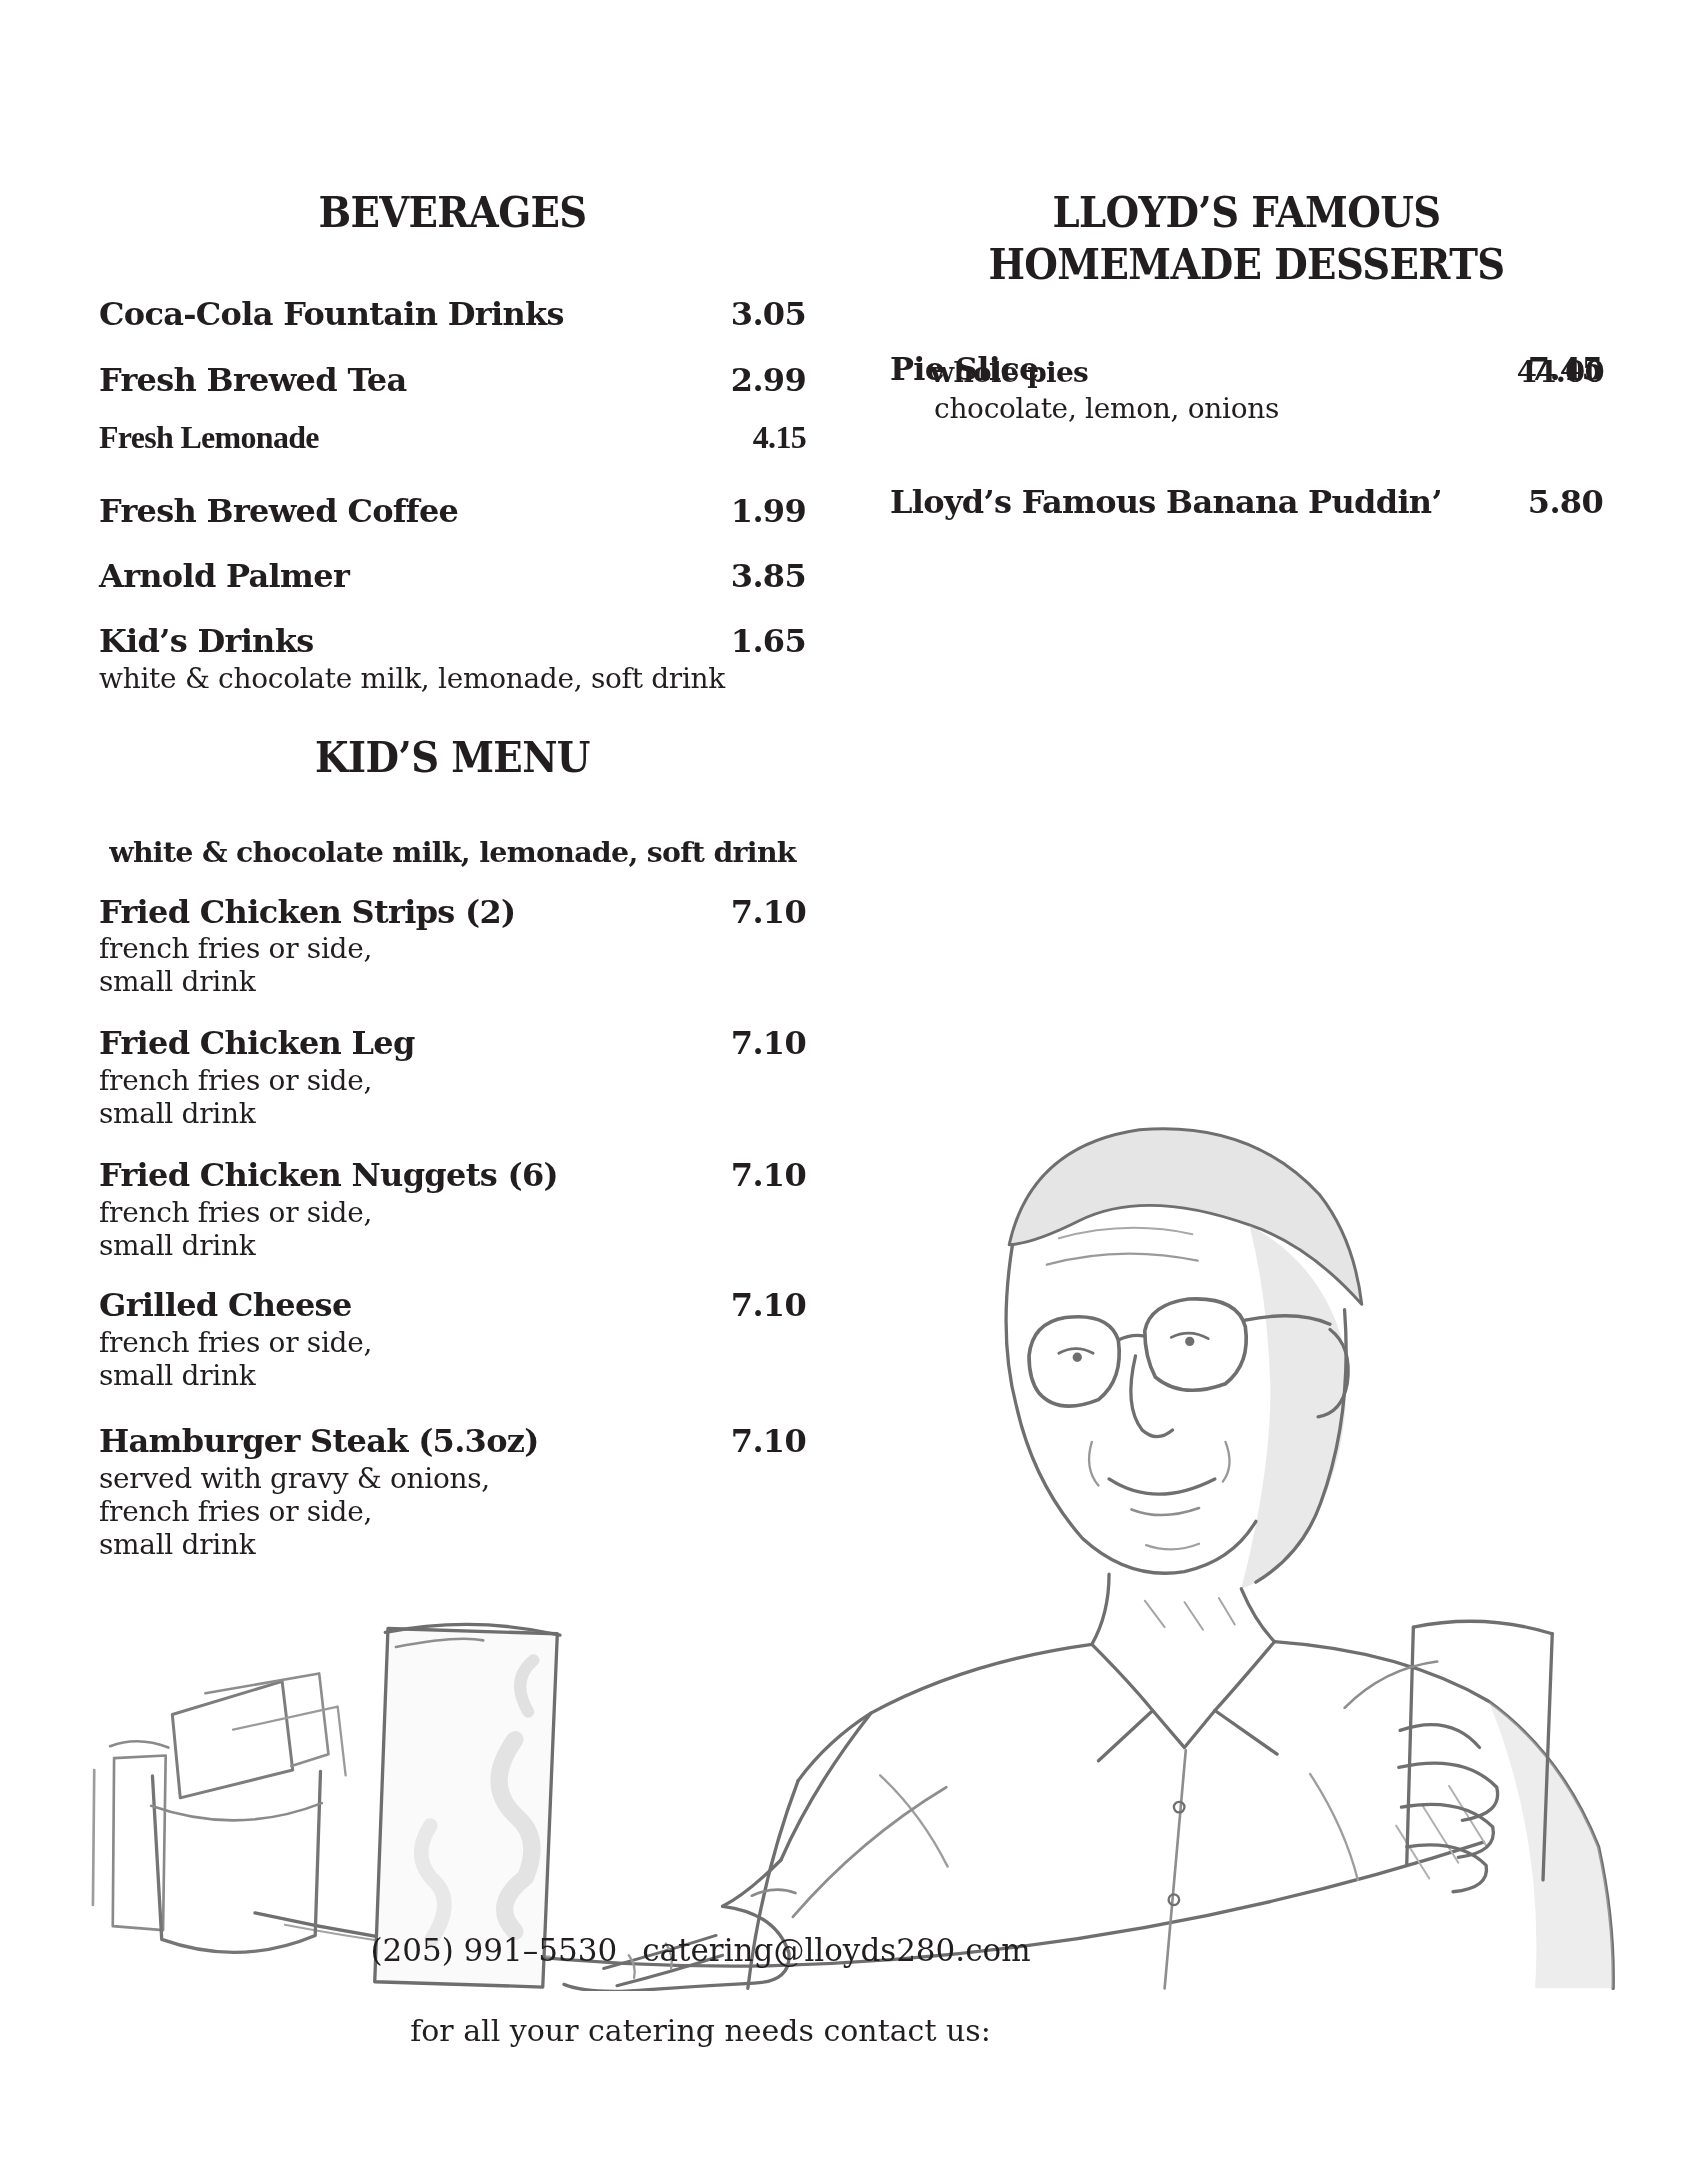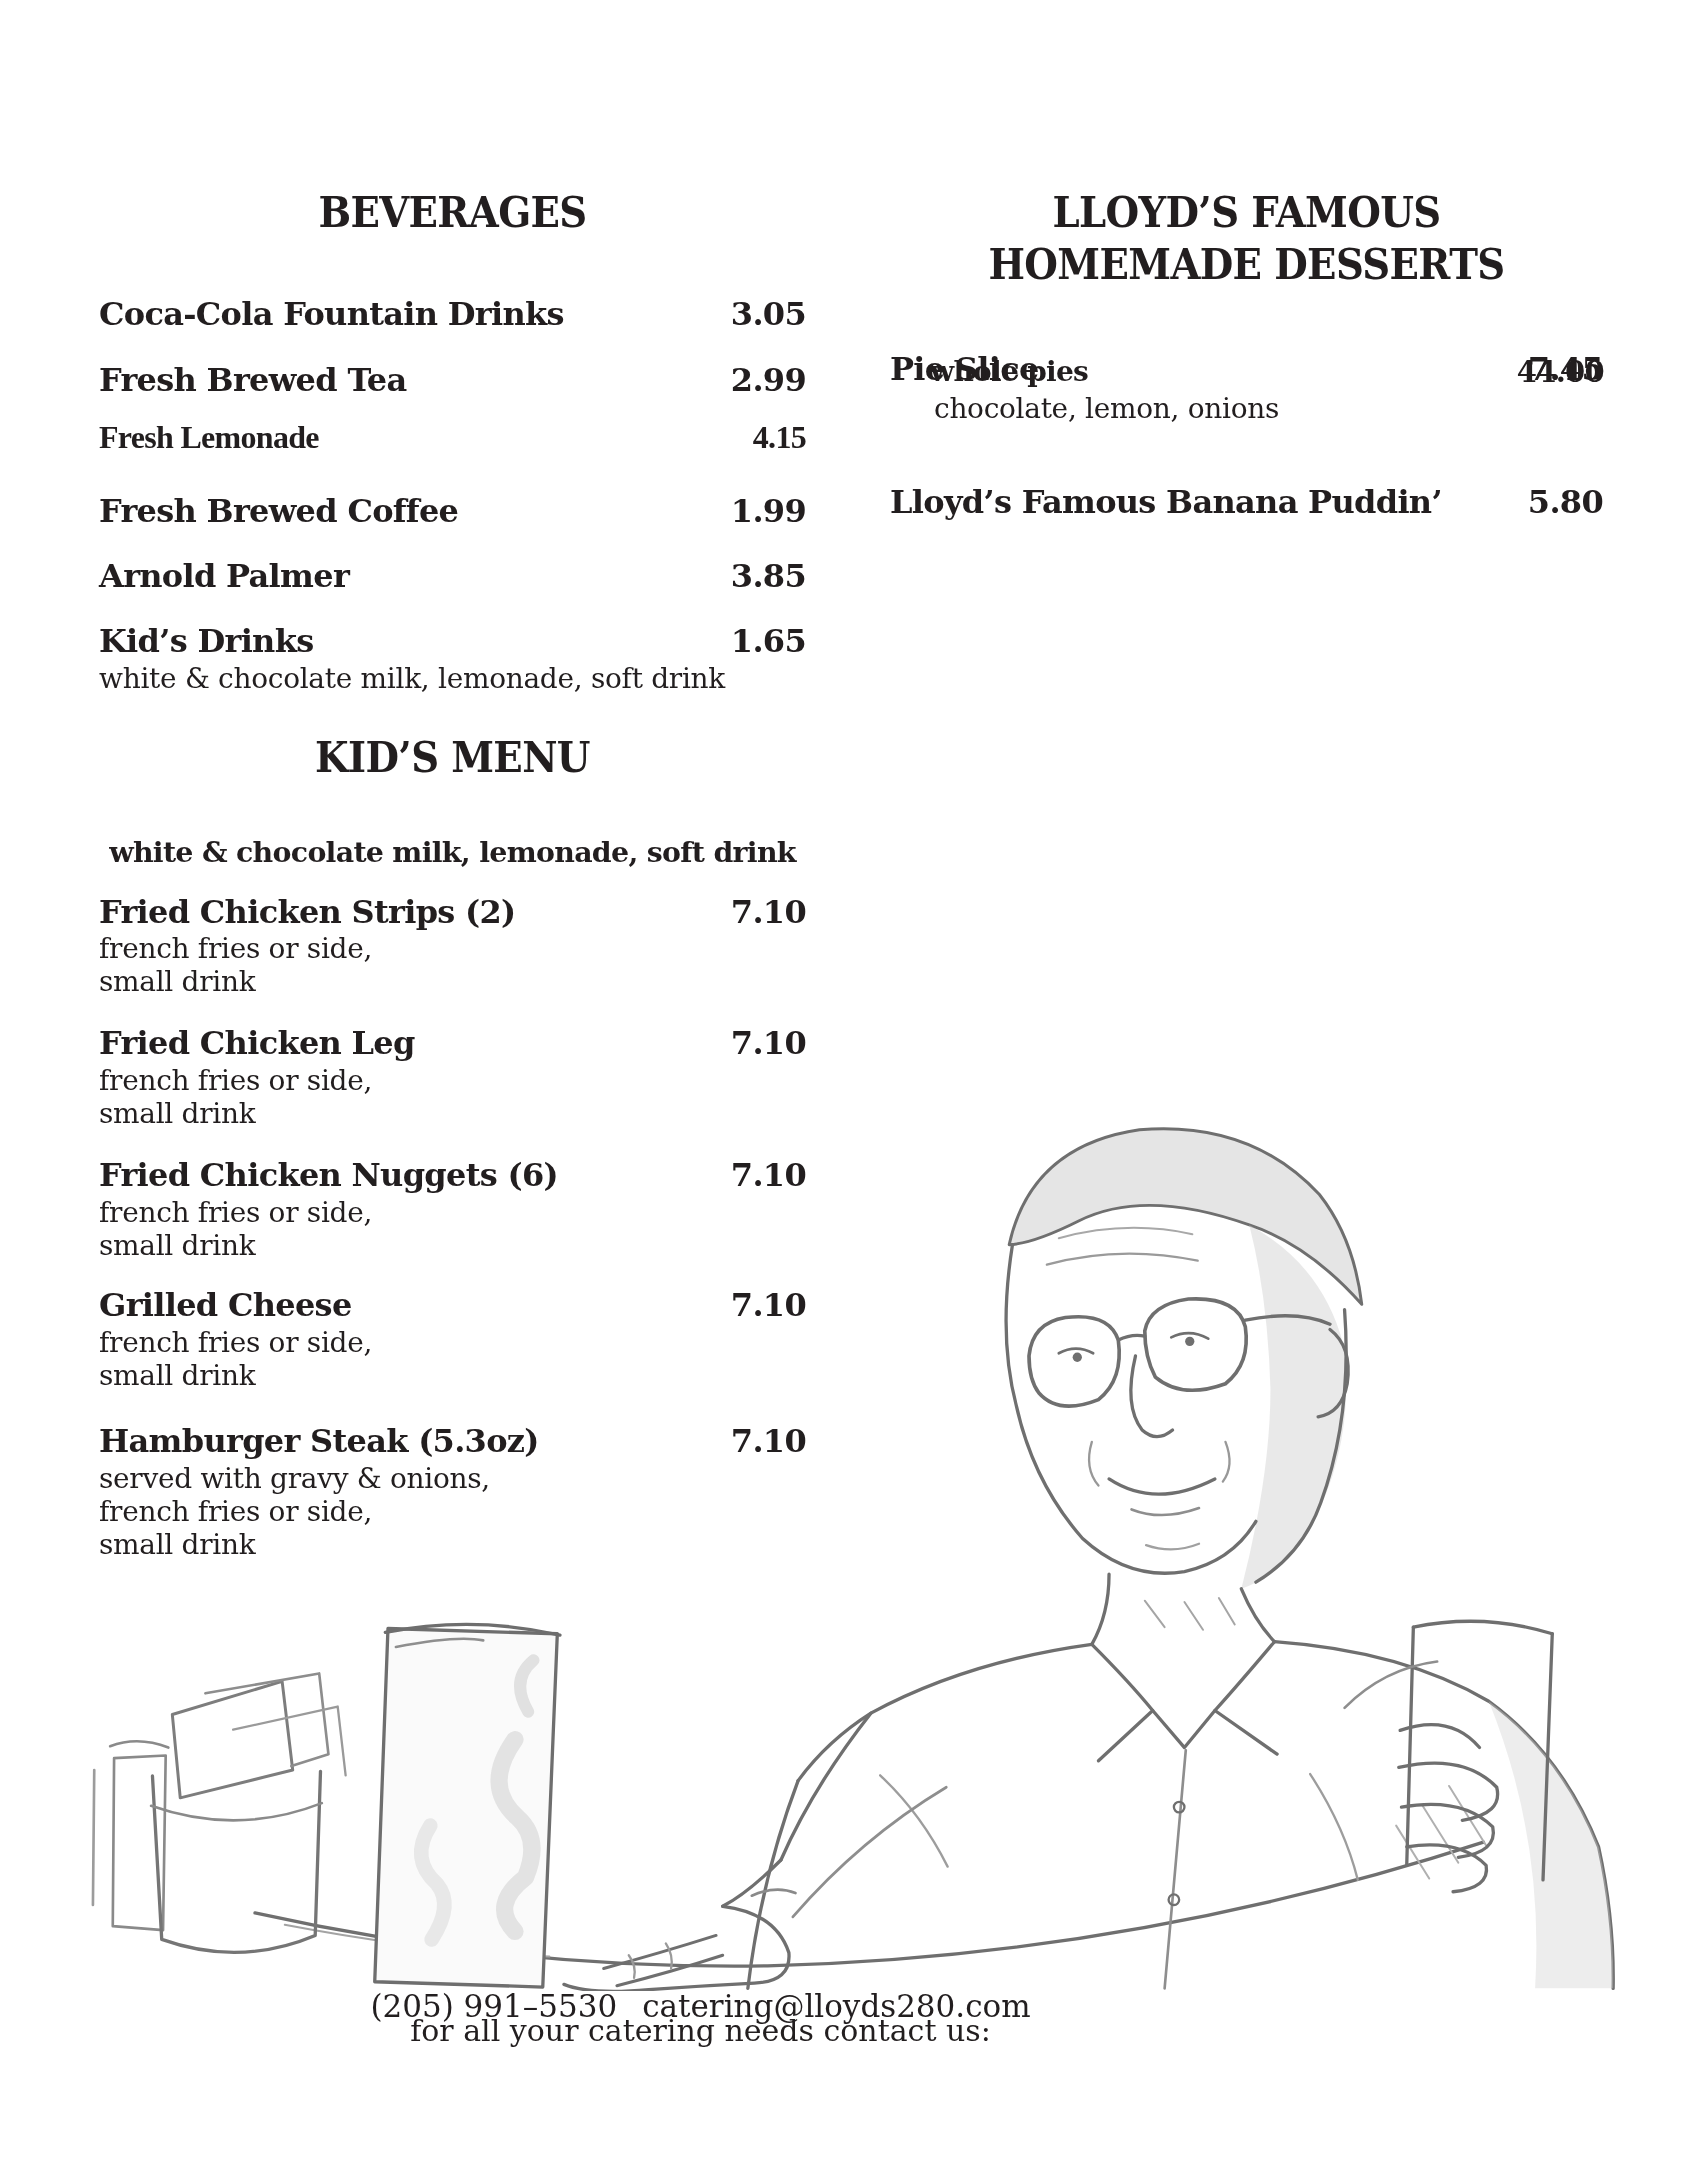--- a/index.html
+++ b/index.html
@@ -9,21 +9,21 @@
   }
   .page{position:absolute;inset:0;background:#ffffff;}
 
   
   .sec-title{
     position:absolute;font-weight:700;font-size:42px;line-height:52px;
     letter-spacing:-0.7px;text-align:center;transform:scaleX(0.92);transform-origin:center top;
     white-space:nowrap;
   }
   .item-row{
-    position:absolute;display:flex;justify-content:space-between;align-items:flex-start;
+    position:absolute;display:flex;justify-content:space-between;align-items:flex-end;
     white-space:nowrap;
   }
   .item-name{font-weight:700;font-size:32px;letter-spacing:-0.7px;}
   .item-price{font-weight:700;font-size:32px;letter-spacing:-0.7px;}
   .sub-name{font-weight:700;font-size:28px;letter-spacing:-0.7px;}
   .sub-price{font-weight:700;font-size:29px;letter-spacing:-0.7px;}
   .desc-line{
     position:absolute;font-weight:400;font-size:28px;letter-spacing:-0.3px;white-space:nowrap;
   }
   .note-line{
@@ -224,18 +224,18 @@
       <path d="M 2006 880 Q 2112 858 2216 890"></path>
       <path d="M 1902 1002 Q 1962 942 2042 932" stroke="#8e8e8e" stroke-width="4"></path>
       <path d="M 1986 1036 Q 2062 1010 2106 1062"></path>
       <path d="M 1984 1092 Q 2082 1070 2132 1122 Q 2142 1162 2080 1172"></path>
       <path d="M 1988 1152 Q 2080 1136 2126 1182 Q 2134 1220 2074 1228"></path>
       <path d="M 1996 1212 Q 2076 1200 2116 1240 Q 2122 1274 2066 1280"></path>
     </g>
   </svg>
 
   <div class="footer-line" style="top:2013px;">for all your catering needs contact us:</div>
-  <div class="footer-line" style="top:1988px;font-size:31px;">
+  <div class="footer-line" style="top:1932px;font-size:31px;">
     <span>(205) 991–5530</span><span style="display:inline-block;width:25px;"></span><span>catering@lloyds280.com</span>
   </div>
 
 </div>
 
 
 </body></html>

